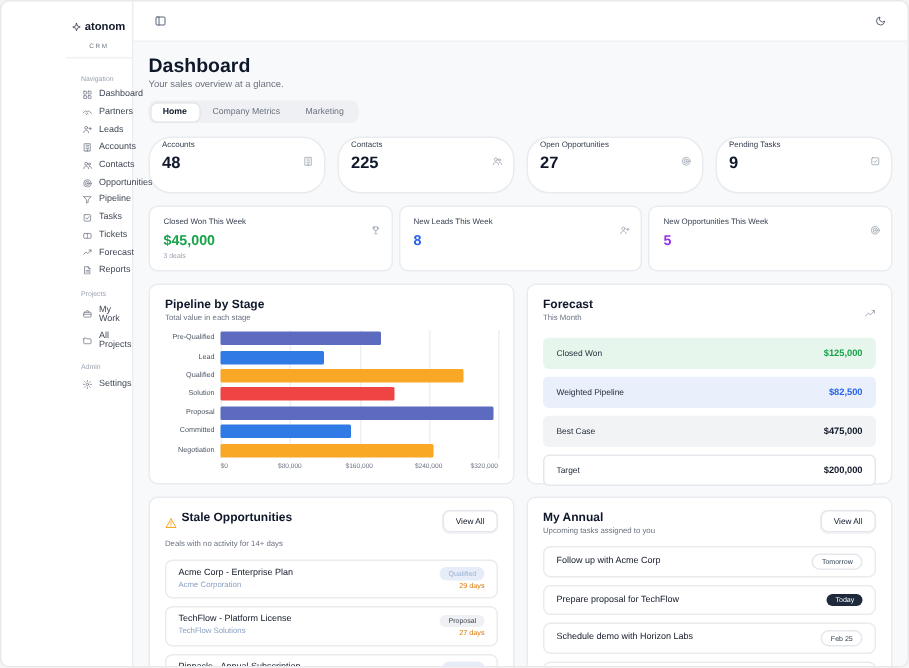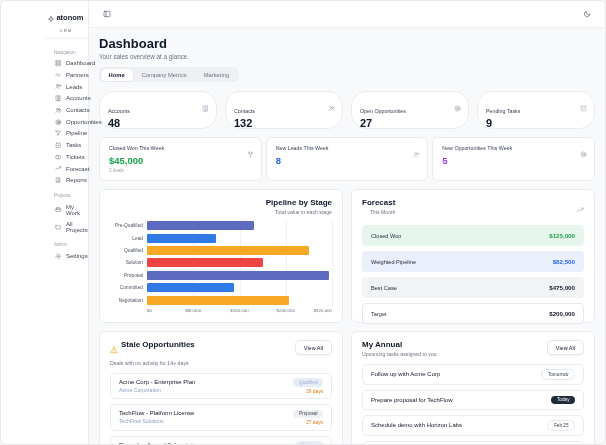--- a/index.html
+++ b/index.html
@@ -39,35 +39,35 @@
   .sub { font-size:6.3px; color:#6b7280; margin-top:2px; }
 
   .tabs { display:inline-flex; background:#eef0f3; border-radius:5px; padding:1.5px;
           margin-top:7px; gap:1px; }
   .tab { font-size:5.8px; color:#6b7280; padding:3px 8px; border-radius:4px; cursor:pointer; }
   .tab.active { background:#fff; color:#0f172a; font-weight:bold;
                 box-shadow:0 0 1.5px rgba(15,23,42,.18); }
 
   .stats-row { display:grid; grid-template-columns:repeat(4,1fr); gap:8px; margin-top:9px; }
   .stat-card { position:relative; background:#fff; border:1px solid #e9ecef; border-radius:15px;
-               padding:16px 8px; height:38px; }
+               padding:2px 8px; height:38px; }
   .stat-label { font-size:5.3px; color:#374151; }
   .stat-value { font-size:11px; font-weight:bold; color:#0f172a; margin-top:3px; }
   .stat-ic { position:absolute; right:7px; top:6px; color:#9ca3af; }
 
   .week-row { display:grid; grid-template-columns:repeat(3,1fr); gap:4px; margin-top:8px; }
   .week-card { position:relative; background:#fff; border:1px solid #e9ecef; border-radius:6px;
                padding:7px 9px; height:44px; }
   .week-label { font-size:5.3px; color:#374151; }
   .week-value { font-size:9.5px; font-weight:bold; margin-top:3.5px; }
   .week-sub { font-size:4.6px; color:#9ca3af; margin-top:2.5px; }
 
   .panels-row { display:grid; grid-template-columns:1fr 1fr; gap:8px; margin-top:8px; }
   .panel { background:#fff; border:1px solid #e9ecef; border-radius:6px; padding:8px 10px; }
-  .panel.tall { height:134px;text-align:right; }
+  .panel.tall { height:134px; }
   .panel.bottom { height:170px; }
   .p-title { font-size:8px; font-weight:bold; color:#0f172a; }
   .p-sub { font-size:5.2px; color:#6b7280; margin-top:1.5px; }
   .p-head { display:flex; justify-content:space-between; align-items:flex-start; }
   .p-head .muted-ic { color:#9ca3af; margin-top:2px; }
   .title-ic { display:flex; align-items:flex-start; gap:3px; }
   .title-ic svg { color:#f59e0b; }
 
   
   .chart { margin-top:5px; }
@@ -263,21 +263,21 @@
         <div class="stat-card">
           <div class="stat-label">Accounts</div>
           <div class="stat-value">48</div>
           <span class="stat-ic"><svg width="7" height="7" viewBox="0 0 24 24" fill="none" stroke="currentColor" stroke-width="1.8" stroke-linecap="round" stroke-linejoin="round">
               <rect x="5" y="3" width="14" height="18"></rect>
               <path d="M9 7h2M13 7h2M9 11h2M13 11h2M9 15h2M13 15h2M11 21v-3h2v3"></path>
             </svg></span>
         </div>
         <div class="stat-card">
           <div class="stat-label">Contacts</div>
-          <div class="stat-value">132</div>
+          <div class="stat-value">225</div>
           <span class="stat-ic"><svg width="7" height="7" viewBox="0 0 24 24" fill="none" stroke="currentColor" stroke-width="1.8" stroke-linecap="round" stroke-linejoin="round">
               <circle cx="9" cy="8" r="3.5"></circle>
               <path d="M3 20c0-3.3 2.7-6 6-6s6 2.7 6 6"></path>
               <circle cx="17" cy="9" r="2.5"></circle>
               <path d="M17 14c2.8 0 5 2.2 5 5"></path>
             </svg></span>
         </div>
         <div class="stat-card">
           <div class="stat-label">Open Opportunities</div>
           <div class="stat-value">27</div>

